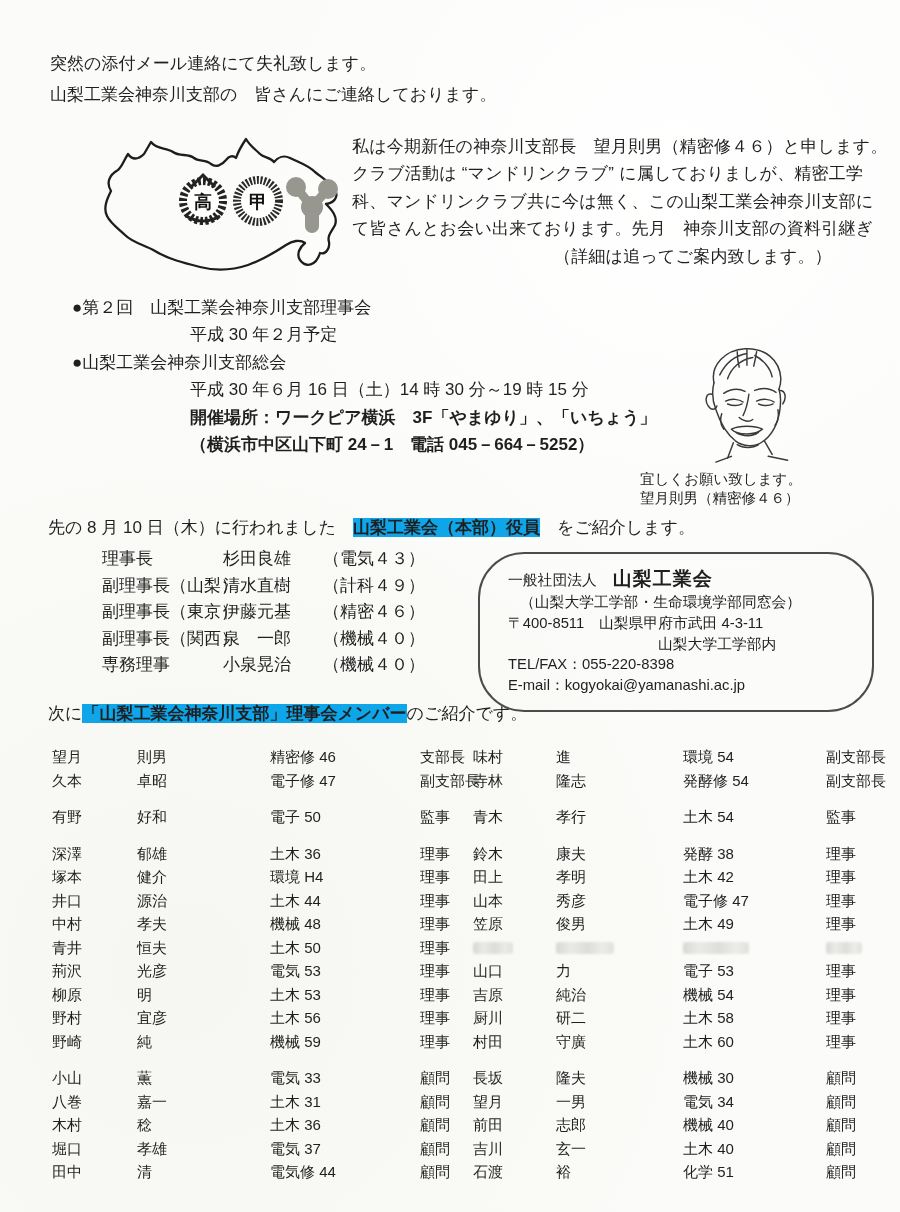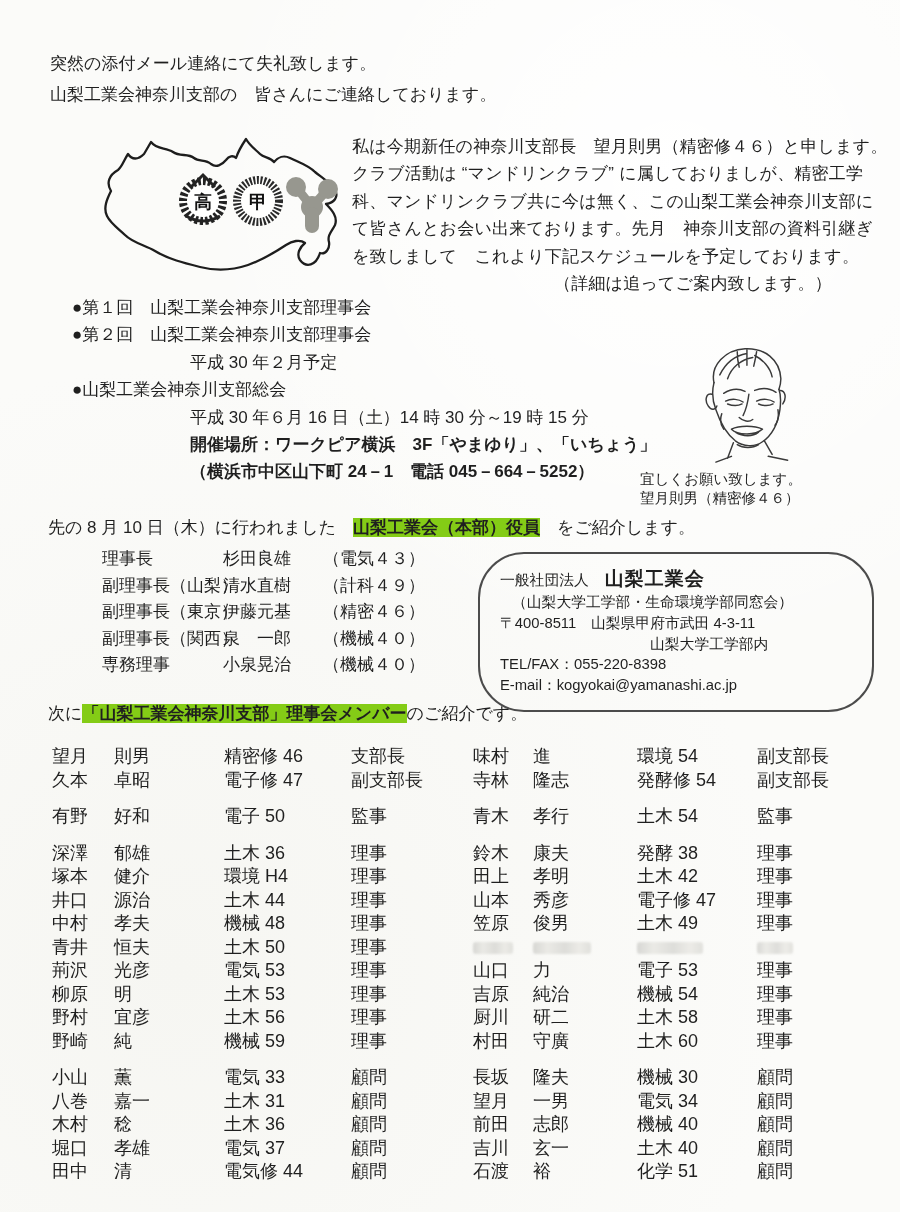--- a/index.html
+++ b/index.html
@@ -7,21 +7,21 @@
     width:900px;height:1212px;position:relative;overflow:hidden;
     background:#fbfbf9;
     background-image:radial-gradient(circle at 75% 15%, #ffffff 0%, rgba(255,255,255,0) 40%),
                      radial-gradient(circle at 20% 80%, #f6f6f2 0%, rgba(246,246,242,0) 50%);
     font-family:"Liberation Sans","DejaVu Sans",sans-serif;
     color:#1f1f1f;
   }
   .abs{position:absolute;}
   .bold{font-weight:bold;}
   .hl{font-weight:bold;background:#eceb e7;}
-  .hl{font-weight:bold;background:#84cc16;text-align:right;}
+  .hl{font-weight:bold;background:#0ea5e9;text-align:right;}
 
   #greeting{left:50px;top:48px;font-size:17px;line-height:31px;white-space:nowrap;}
 
   #map{left:78px;top:127px;}
 
   #intro{left:352px;top:133px;width:545px;font-size:17px;line-height:27.4px;letter-spacing:.2px;}
   #intro .tail{padding-left:202px;}
 
   #schedule{left:72px;top:294px;font-size:17px;}
   .s-line{height:27.4px;line-height:27.4px;white-space:nowrap;}
@@ -31,33 +31,33 @@
   #portrait svg{display:block;margin:0 auto 4px auto;}
   .p-cap{font-size:14.5px;line-height:19px;white-space:nowrap;}
 
   #officers-intro{left:48px;top:516px;font-size:17px;white-space:nowrap;}
   #officers-rows{left:102px;top:546px;font-size:17px;}
   .o-row{display:grid;grid-template-columns:113px 92px auto;height:26.5px;line-height:26.5px;white-space:nowrap;gap:8px;}
 
   #contact{
     left:478px;top:552px;width:396px;height:160px;box-sizing:border-box;
     border:2px solid #4c4c4c;border-radius:46px;
-    padding:13px 10px 0 20px;font-size:14.8px;line-height:20.8px;white-space:nowrap;
+    padding:13px 10px 0 28px;font-size:14.8px;line-height:20.8px;white-space:nowrap;
   }
   .c-org{line-height:24px;}
   .c-orgname{font-size:19px;font-weight:bold;margin-left:16px;letter-spacing:1px;}
   .c-sub{padding-left:12px;}
   .c-addr2{padding-left:150px;}
 
   #members-intro{left:48px;top:702px;font-size:17px;white-space:nowrap;}
 
   .m-col{top:745px;}
   #members-left{left:52px;width:414px;}
   #members-right{left:473px;width:422px;}
-  .m-row{display:grid;height:23.5px;line-height:23.5px;font-size:18px;white-space:nowrap;}
+  .m-row{display:grid;height:23.5px;line-height:23.5px;font-size:15px;white-space:nowrap;gap:23px;}
   #members-left .m-row{grid-template-columns:62px 110px 127px auto;}
   #members-right .m-row{grid-template-columns:60px 104px 120px auto;}
   .m-row.gap{margin-top:13px;}
   .m-row.ghost{opacity:.5;}
   .smudge{display:inline-block;height:12px;margin-top:6px;border-radius:3px;
     background:linear-gradient(90deg,#b6b6b2,#dddcd6 25%,#c2c2bd 55%,#e0ded8 80%,#c8c8c2);
     filter:blur(1.1px);}
 </style>
 </head>
 <body>
@@ -96,26 +96,24 @@
       <rect x="227" y="80" width="14" height="26" rx="7"></rect>
     </g>
   </svg>
 </div>
 
 <div class="abs" id="intro">
     <div class="i-line">私は今期新任の神奈川支部長　望月則男（精密修４６）と申します。</div>
     <div class="i-line">クラブ活動は “マンドリンクラブ” に属しておりましが、精密工学</div>
     <div class="i-line">科、マンドリンクラブ共に今は無く、この山梨工業会神奈川支部に</div>
     <div class="i-line">て皆さんとお会い出来ております。先月　神奈川支部の資料引継ぎ</div>
-    <div class="i-line">を致しまして　これより下記スケジュールを予定しております。</div>
     <div class="i-line tail">（詳細は追ってご案内致します。）</div>
   </div>
 
 <div class="abs" id="schedule">
-    <div class="s-line">●第１回　山梨工業会神奈川支部理事会</div>
     <div class="s-line">●第２回　山梨工業会神奈川支部理事会</div>
     <div class="s-line s-detail">平成 30 年２月予定</div>
     <div class="s-line">●山梨工業会神奈川支部総会</div>
     <div class="s-line s-detail">平成 30 年６月 16 日（土）14 時 30 分～19 時 15 分</div>
     <div class="s-line s-detail bold">開催場所：ワークピア横浜　3F「やまゆり」、「いちょう」</div>
     <div class="s-line s-detail bold">（横浜市中区山下町 24－1　電話 045－664－5252）</div>
   </div>
 
 <div class="abs" id="portrait">
   <svg width="118" height="126" viewBox="0 0 120 130" fill="none" stroke="#3a3a3a" stroke-width="1.5" stroke-linecap="round">

